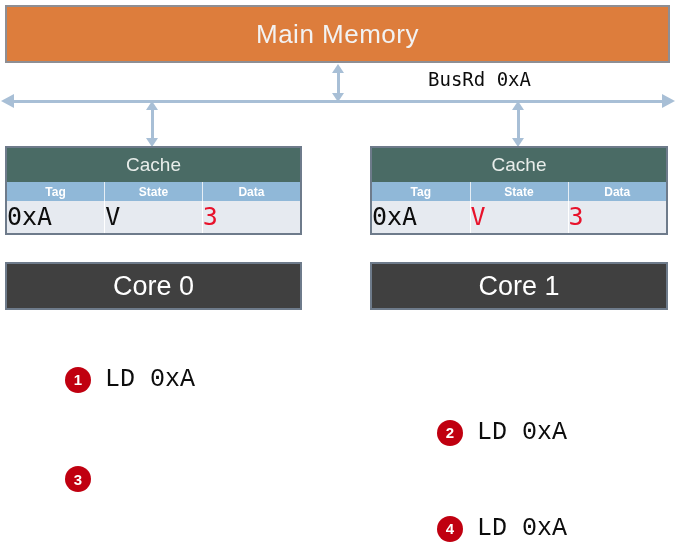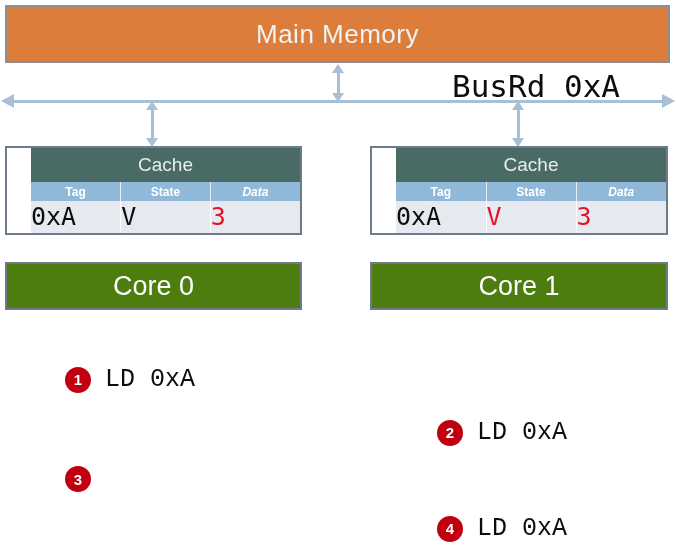--- a/index.html
+++ b/index.html
@@ -88,35 +88,34 @@
   }
   .vconn .up { top: 0; border-bottom: 9px solid #A8BFD6; }
   .vconn .dn { bottom: 0; border-top: 9px solid #A8BFD6; }
 
   .vconn-mem  { left: 332px; top: 64px;  height: 38px; }
   .vconn-c0   { left: 146px; top: 101px; height: 46px; }
   .vconn-c1   { left: 512px; top: 101px; height: 46px; }
 
   .busrd-label {
     position: absolute;
-    left: 452px;
+    left: 428px;
     top: 68px;
     font-family: "DejaVu Sans Mono", monospace;
-    font-size: 31px;
+    font-size: 19px;
     color: #0D0D0D;
     white-space: pre;
   }
 
   
   .cache-block {
     position: absolute;
     box-sizing: border-box;
     border: 2px solid #6E7B8B;
     background: #ffffff;
-    padding-left: 24px;
   }
   .cache-block.c0 { left: 5px;   top: 146px; width: 297px; }
   .cache-block.c1 { left: 370px; top: 146px; width: 298px; }
 
   .cache-title {
     height: 34px;
     background: #4A6B65;
     color: #E8EDEA;
     font-size: 19px;
     display: flex;
@@ -131,40 +130,40 @@
   .cache-table th {
     background: #90B8D8;
     color: #FFFFFF;
     font-size: 12px;
     font-weight: bold;
     height: 19px;
     border-right: 1px solid #E6EEF5;
     padding: 0;
     margin-left: 36px;
   }
-  .cache-table th:last-child { border-right: none; font-style: italic; }
+  .cache-table th:last-child { border-right: none; }
   .cache-table td {
     background: #E6EAF0;
     height: 32px;
     font-family: "DejaVu Sans Mono", monospace;
     font-size: 25px;
     color: #0D0D0D;
     border-right: 1px solid #FFFFFF;
     padding: 0;
     line-height: 32px;
   }
   .cache-table td:last-child { border-right: none; }
   .cache-table td.hl { color: #E8122B; }
 
   
   .core-block {
     position: absolute;
     box-sizing: border-box;
     height: 48px;
-    background: #4d7c0f;
+    background: #404040;
     border: 2px solid #6E7B8B;
     display: flex;
     align-items: center;
     justify-content: center;
   }
   .core-block.c0 { left: 5px;   top: 262px; width: 297px; }
   .core-block.c1 { left: 370px; top: 262px; width: 298px; }
   .core-label {
     color: #FFFFFF;
     font-size: 27px;

